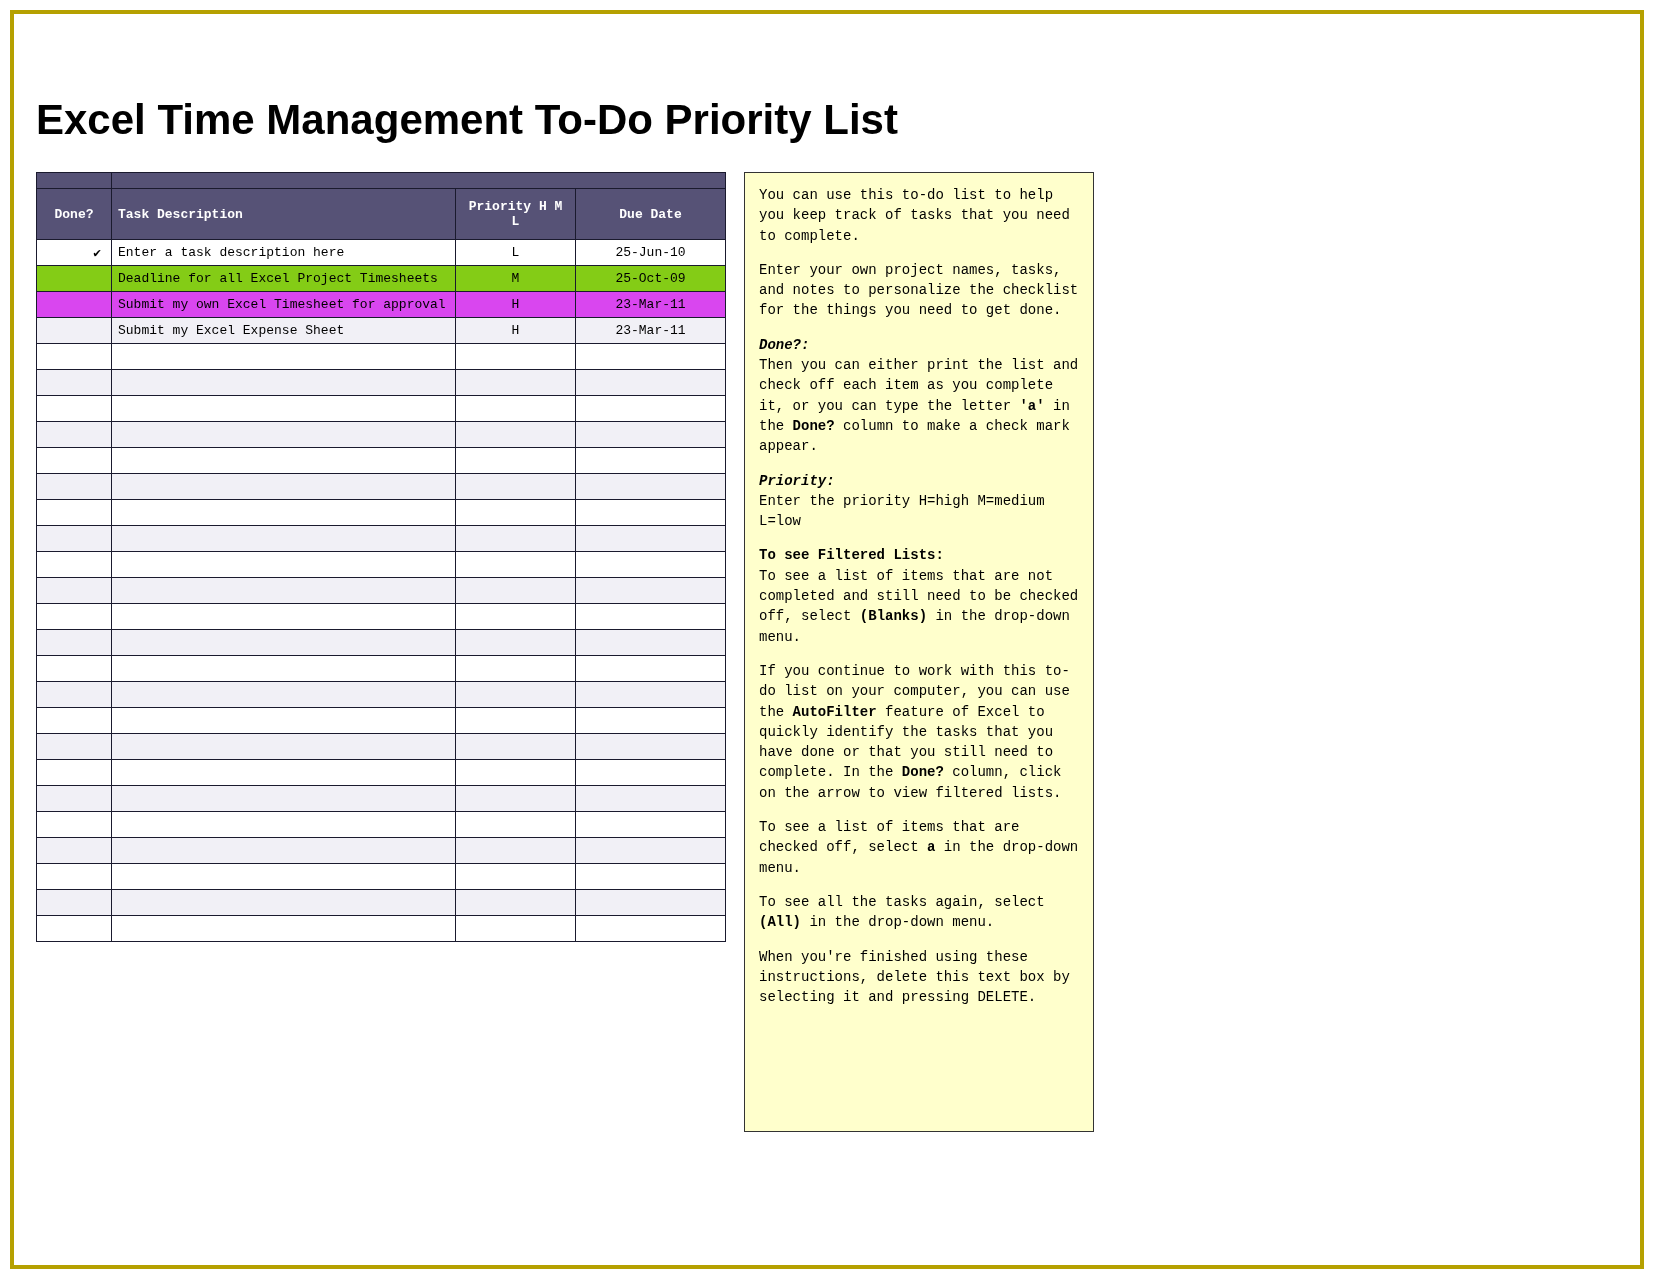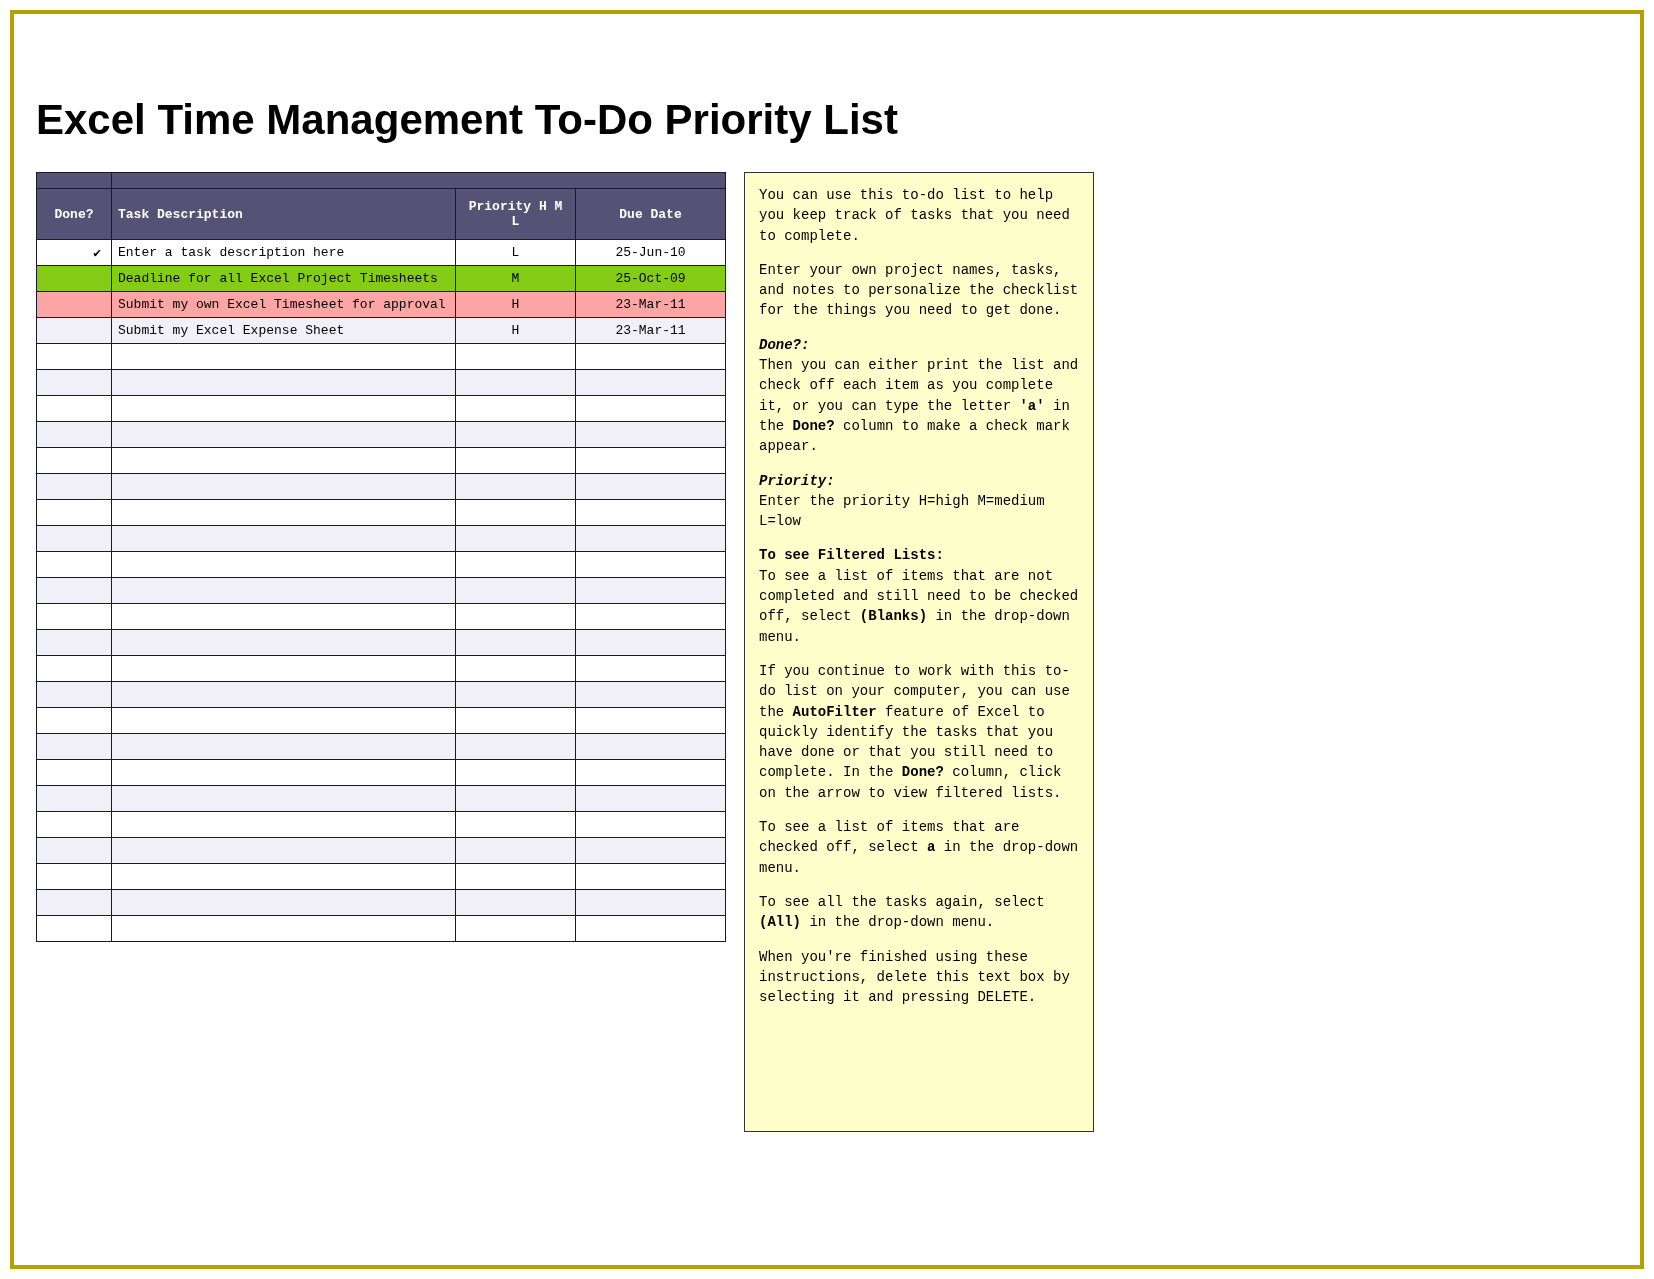--- a/index.html
+++ b/index.html
@@ -71,21 +71,21 @@
   }
   tbody tr:nth-child(even) td {
     background: #ffffff;
   }
   tbody tr:nth-child(odd) td {
     background: #f1f0f6;
   }
   
   tbody tr:first-child td { background:#ffffff; }
   tbody tr:nth-child(2) td { background:#84cc16; }
-  tbody tr:nth-child(3) td { background:#fca5a5; }
+  tbody tr:nth-child(3) td { background:#d946ef; }
   tbody tr:nth-child(4) td { background:#f1f0f6; }
   tbody tr:nth-child(5) td { background:#ffffff; }
   tbody tr:nth-child(6) td { background:#f1f0f6; }
   tbody tr:nth-child(7) td { background:#ffffff; }
   tbody tr:nth-child(8) td { background:#f1f0f6; }
   tbody tr:nth-child(9) td { background:#ffffff; }
   tbody tr:nth-child(10) td { background:#f1f0f6; }
   tbody tr:nth-child(11) td { background:#ffffff; }
   tbody tr:nth-child(12) td { background:#f1f0f6; }
   tbody tr:nth-child(13) td { background:#ffffff; }

